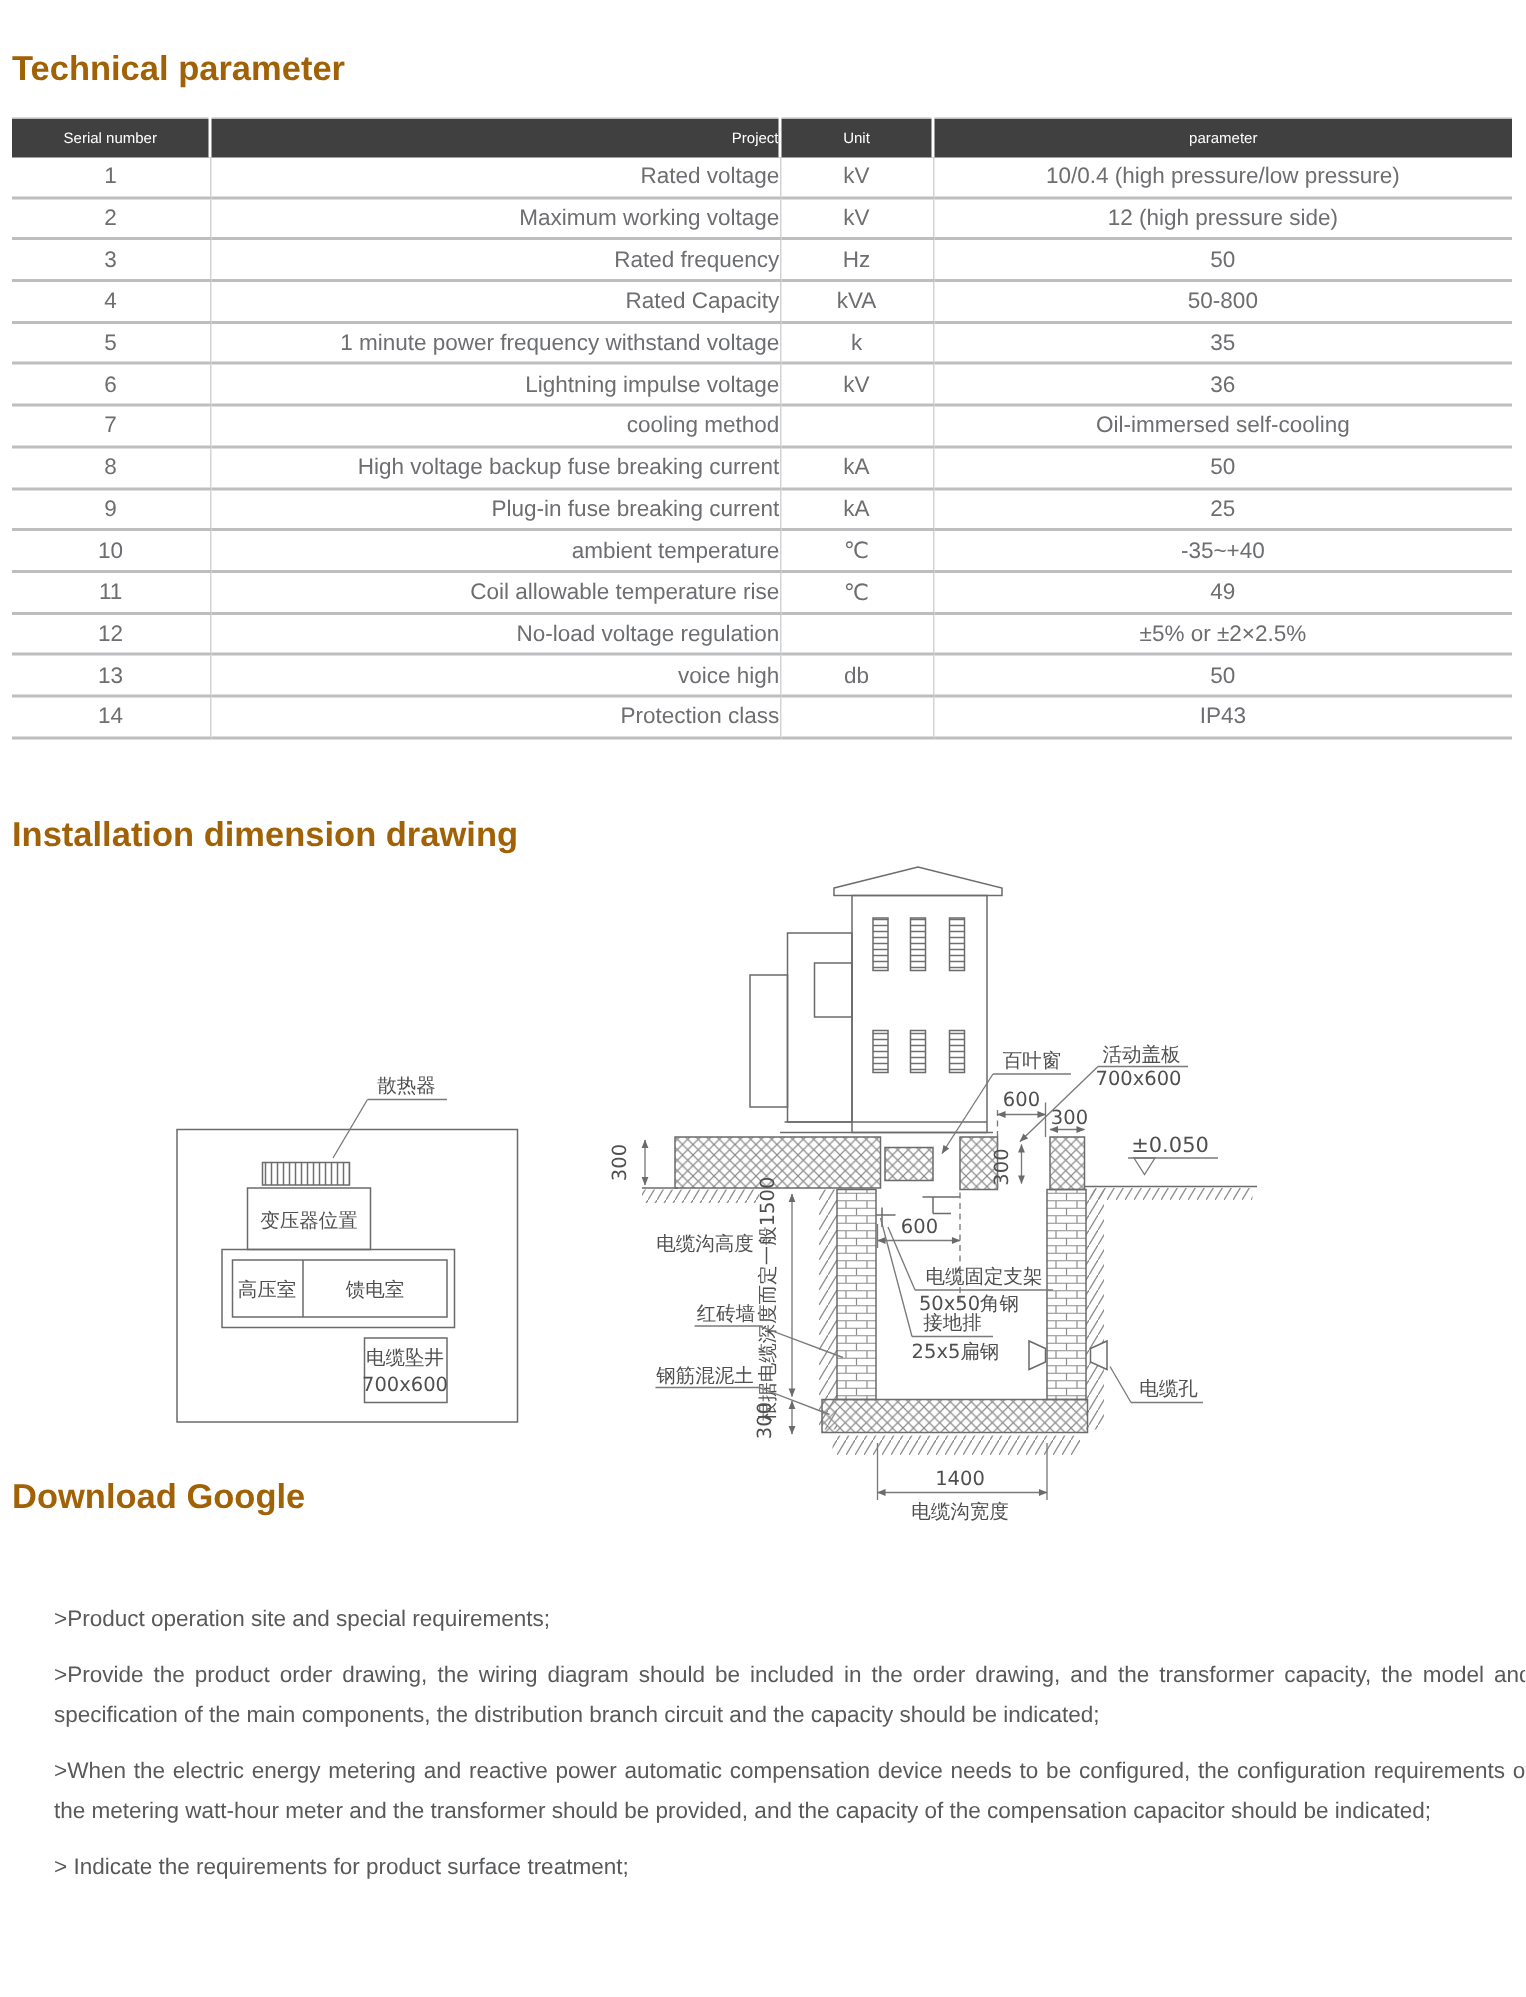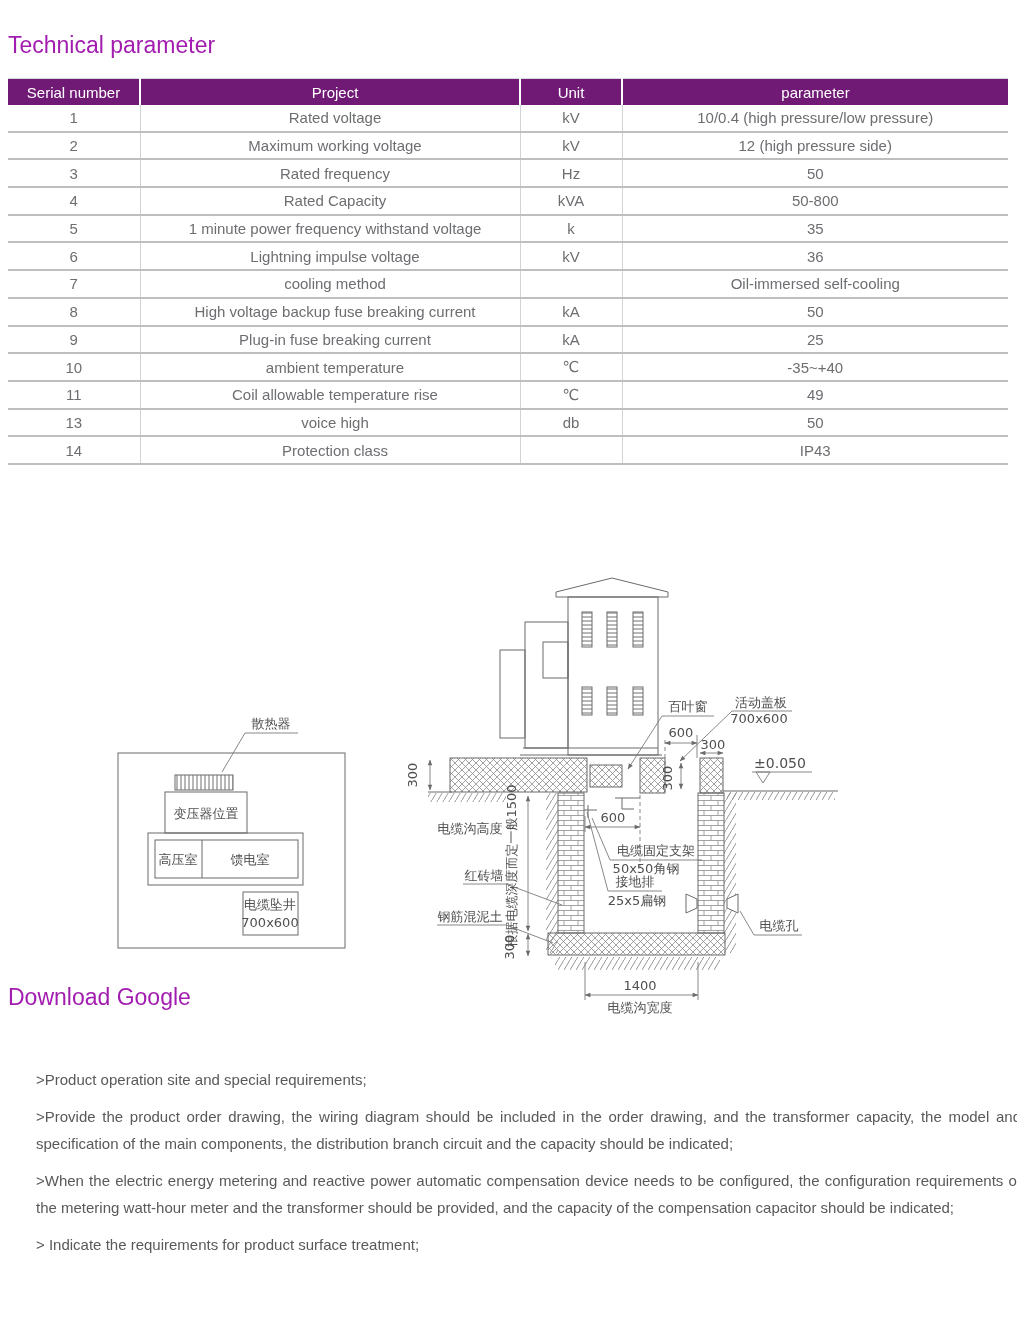--- a/index.html
+++ b/index.html
@@ -1,31 +1,31 @@
 <!DOCTYPE html>
 <html><head>
 <meta charset="utf-8">
 <style>
   html,body{margin:0;padding:0;background:#fff;}
   .page{position:relative;width:1017px;height:1331px;background:#fff;overflow:hidden;
         font-family:"Liberation Sans","DejaVu Sans",sans-serif;}
-  .sec-title{position:absolute;left:8px;margin:0;font-size:23px;font-weight:normal;color:#a21caf;
+  .sec-title{position:absolute;left:8px;margin:0;font-size:23px;font-weight:bold;color:#a16207;
              font-family:"Liberation Sans","DejaVu Sans",sans-serif;}
   #title-tech{top:32px;}
   #title-install{top:543px;}
   #title-download{top:984px;}
 
   
   .tbl-wrap{position:absolute;left:8px;top:78px;width:1000px;}
   table{border-collapse:collapse;width:1000px;table-layout:fixed;font-size:15px;color:#6d6e71;
         border-top:1px solid #d9dadb;}
-  thead th{background:#701a75;color:#fff;font-weight:normal;height:26px;font-size:15px;
+  thead th{background:#404040;color:#fff;font-weight:normal;height:26px;font-size:10px;
            border-right:2px solid #fff;text-align:center;padding:0;}
   thead th:last-child{border-right:none;}
-  thead th.project,tbody td.project{text-align:center;padding-left:10px;}
+  thead th.project,tbody td.project{text-align:right;padding-left:10px;}
   tbody td{height:25.7px;text-align:center;border-bottom:2px solid #bcbec0;
            border-right:1px solid #d1d3d4;padding:0;}
   tbody td:last-child{border-right:none;margin-top:48px;}
 
   
   .drawing{position:absolute;left:0;top:570px;}
   svg{display:block;}
   svg .ln{stroke:#6b6b6b;stroke-width:1;fill:none;}
   svg .thin{stroke:#7a7a7a;stroke-width:0.9;fill:none;}
   svg .dash{stroke:#7a7a7a;stroke-width:0.9;fill:none;stroke-dasharray:4 3;}
@@ -120,35 +120,42 @@
             <td>℃</td>
             <td>-35~+40</td>
           </tr>
           <tr>
             <td>11</td>
             <td class="project">Coil allowable temperature rise</td>
             <td>℃</td>
             <td>49</td>
           </tr>
           <tr>
+            <td>12</td>
+            <td class="project">No-load voltage regulation</td>
+            <td></td>
+            <td>±5% or ±2×2.5%</td>
+          </tr>
+          <tr>
             <td>13</td>
             <td class="project">voice high</td>
             <td>db</td>
             <td>50</td>
           </tr>
           <tr>
             <td>14</td>
             <td class="project">Protection class</td>
             <td></td>
             <td>IP43</td>
           </tr>
         </tbody>
     </table>
   </div>
 
+  <h2 class="sec-title" id="title-install">Installation dimension drawing</h2>
 
   <div class="drawing">
   <svg width="1017" height="455" viewBox="0 570 1017 455" xmlns="http://www.w3.org/2000/svg">
     <defs>
       <pattern id="pCross" width="7" height="7" patternUnits="userSpaceOnUse">
         <path d="M0 7 L7 0 M0 0 L7 7" stroke="#8c8c8c" stroke-width="0.8" fill="none"></path>
       </pattern>
       <pattern id="pHatch" width="6" height="10" patternUnits="userSpaceOnUse">
         <path d="M0 10 L6 0" stroke="#8c8c8c" stroke-width="0.9"></path>
       </pattern>

